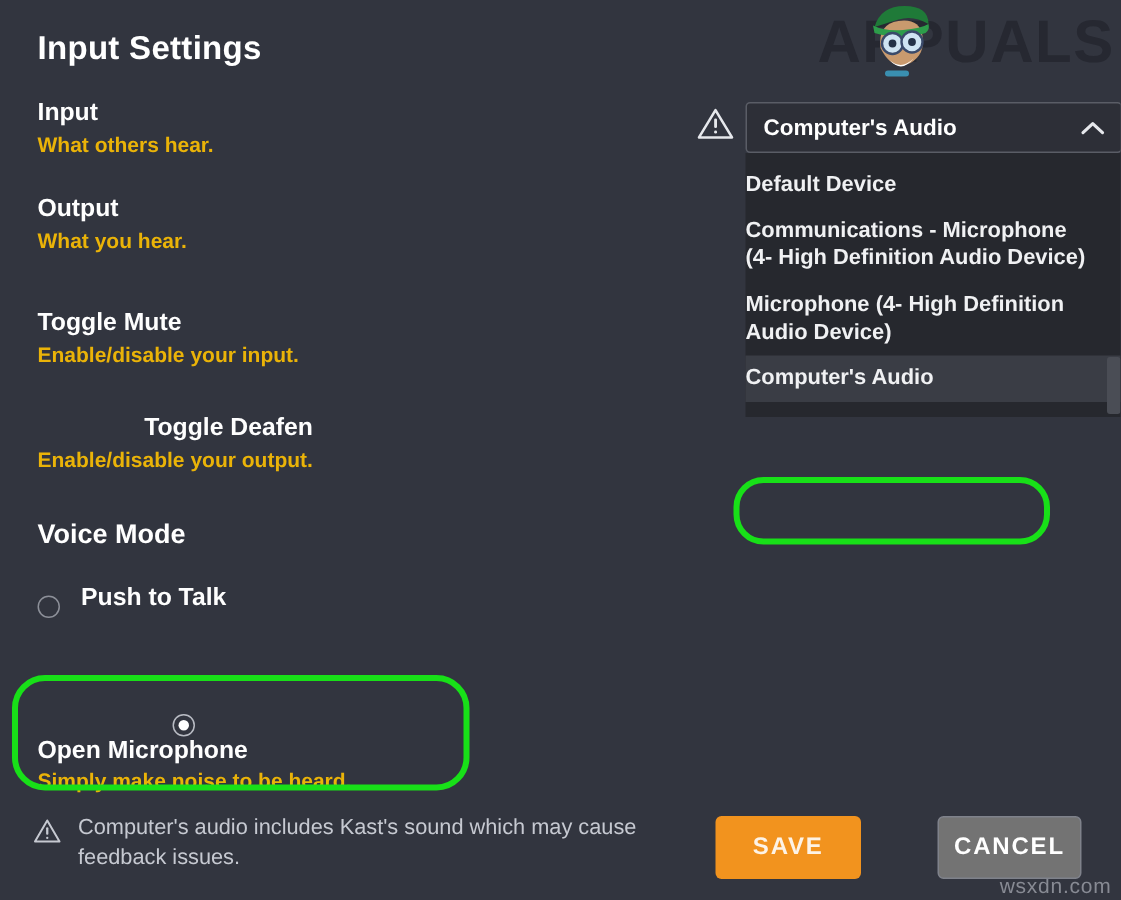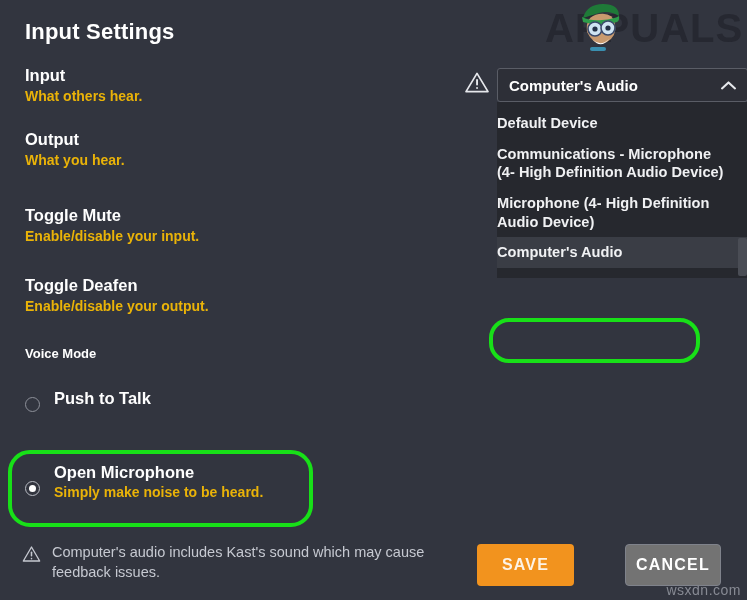--- a/index.html
+++ b/index.html
@@ -73,38 +73,38 @@
     font-size: 14px;
     font-weight: 700;
     color: #eab308;
     margin-top: 3px;
     line-height: 1.2;
   }
 
   #g-input   { top: 66px; }
   #g-output  { top: 130px; }
   #g-mute    { top: 206px; }
-  #g-deafen  { top: 276px; }
+  #g-deafen  { top: 276px; text-align: right; }
 
   .section-head {
     position: absolute;
     left: 25px;
     top: 346px;
-    font-size: 13px;
+    font-size: 18px;
     font-weight: 700;
   }
 
   
   .radio-row {
     position: absolute;
     display: flex;
     align-items: center;
   }
   #r-ptt { left: 25px; top: 384px; }
-  #r-open { left: 25px; top: 463px; }
+  #r-open { left: 25px; top: 463px; flex-direction: column; }
 
   .radio {
     width: 15px;
     height: 15px;
     border-radius: 50%;
     border: 1.6px solid #8d9099;
     box-sizing: border-box;
     margin-top: 13px;
     margin-right: 14px;
     flex: 0 0 auto;

